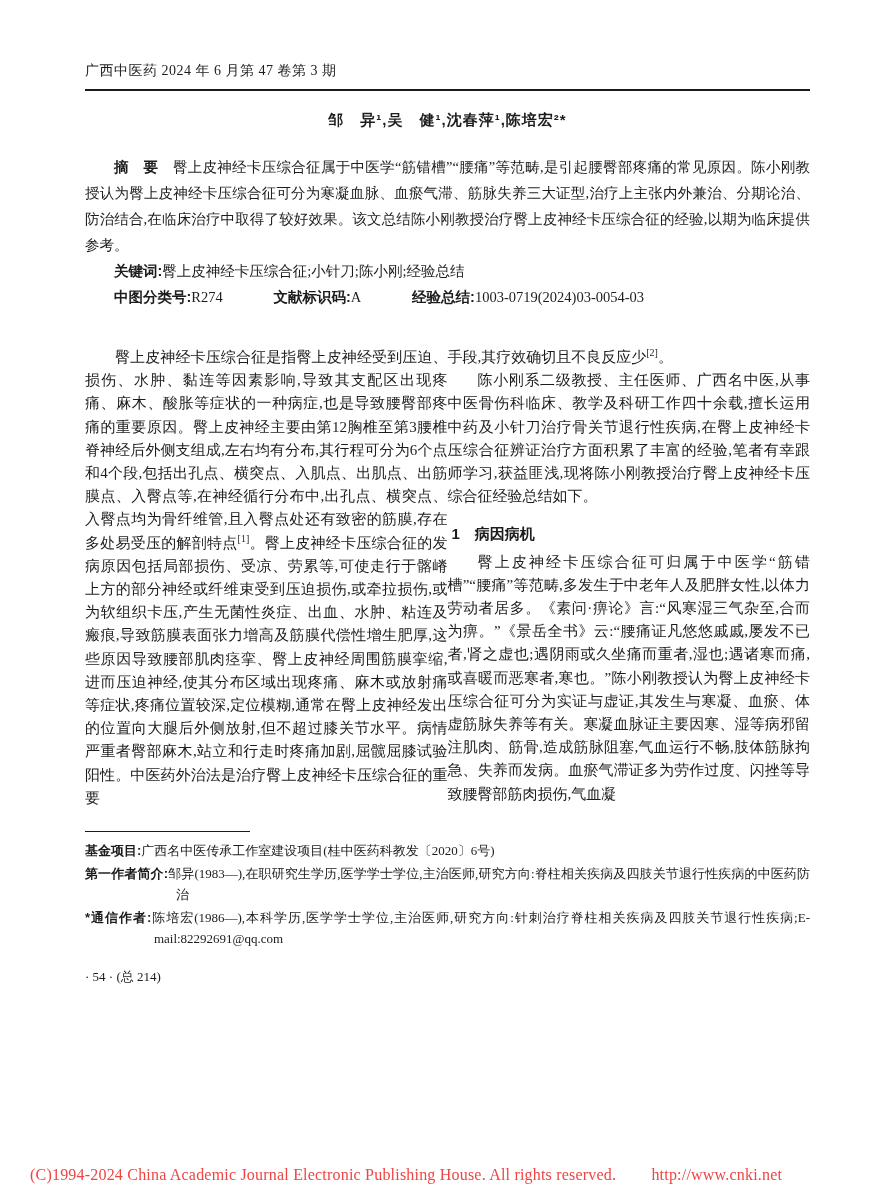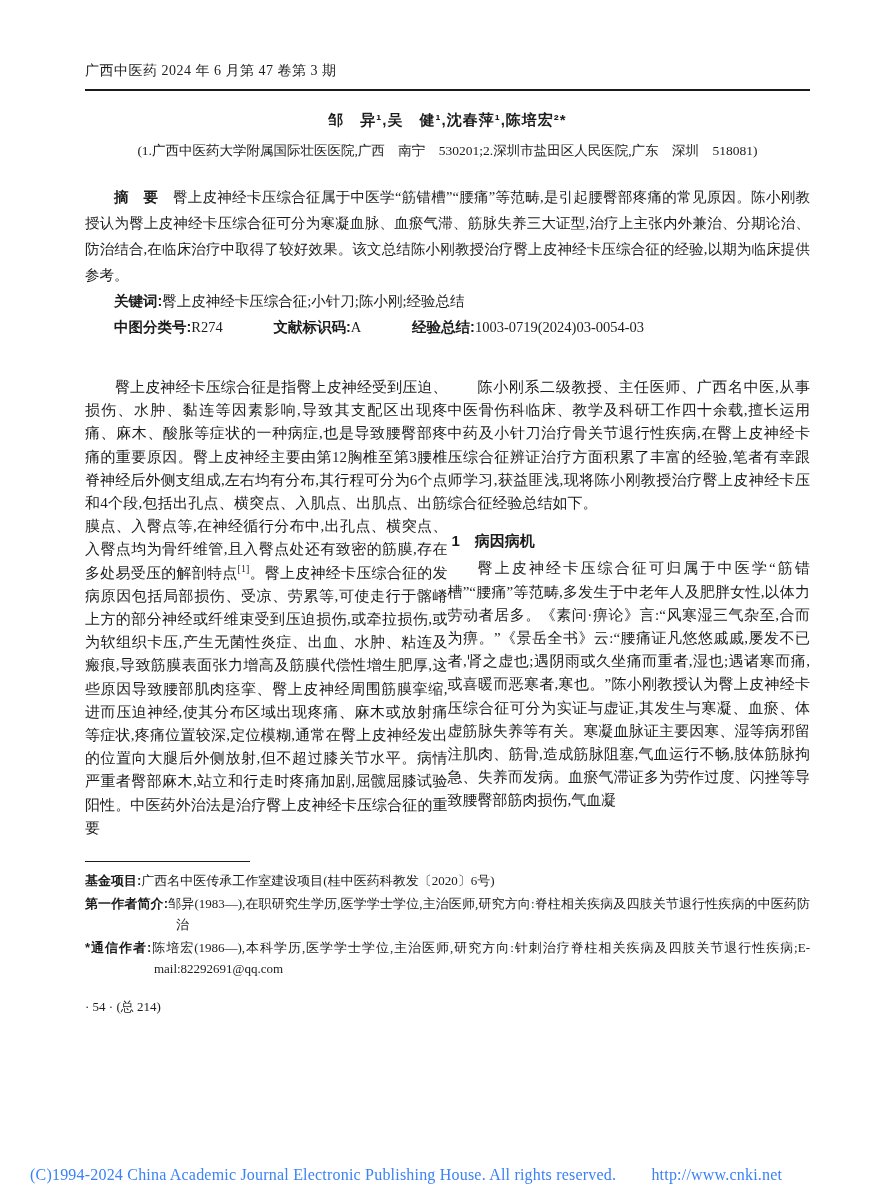--- a/index.html
+++ b/index.html
@@ -126,51 +126,51 @@
   .page-number{
     margin-top:18px;
     font-size:13px;
   }
   
   .copyright{
     position:absolute;
     left:30px;
     bottom:16px;
     font-size:16px;
-    color:#3b82f6;
+    color:#ef4444;
     letter-spacing:.2px;
     white-space:nowrap;
   }
   .copyright .cr-url{margin-left:2.2em;}
 </style>
 </head>
 <body>
 
 <div class="page">
   <div class="content">
 
     <div class="journal-line">广西中医药 2024 年 6 月第 47 卷第 3 期</div>
     <hr class="header-rule">
 
 
     <div class="authors">邹　异¹,吴　健¹,沈春萍¹,陈培宏²*</div>
 
-    <div class="affiliation">(1.广西中医药大学附属国际壮医医院,广西　南宁　530201;2.深圳市盐田区人民医院,广东　深圳　518081)</div>
 
     <p class="abstract"><span class="blk-label">摘　要</span><span>臀上皮神经卡压综合征属于中医学“筋错槽”“腰痛”等范畴,是引起腰臀部疼痛的常见原因。陈小刚教授认为臀上皮神经卡压综合征可分为寒凝血脉、血瘀气滞、筋脉失养三大证型,治疗上主张内外兼治、分期论治、防治结合,在临床治疗中取得了较好效果。该文总结陈小刚教授治疗臀上皮神经卡压综合征的经验,以期为临床提供参考。</span></p>
 
     <p class="keywords"><span class="blk-label">关键词:</span><span>臀上皮神经卡压综合征;小针刀;陈小刚;经验总结</span></p>
 
     <p class="meta-line"><span class="meta-group"><span class="meta-label">中图分类号:</span><span>R274</span></span><span class="meta-group"><span class="meta-label">文献标识码:</span><span>A</span></span><span class="meta-group"><span class="meta-label">经验总结:</span><span>1003-0719(2024)03-0054-03</span></span></p>
 
     <div class="columns">
       <div class="col">
         <p class="indent"><span>臀上皮神经卡压综合征是指臀上皮神经受到压迫、损伤、水肿、黏连等因素影响,导致其支配区出现疼痛、麻木、酸胀等症状的一种病症,也是导致腰臀部疼痛的重要原因。臀上皮神经主要由第12胸椎至第3腰椎脊神经后外侧支组成,左右均有分布,其行程可分为6个点和4个段,包括出孔点、横突点、入肌点、出肌点、出筋膜点、入臀点等,在神经循行分布中,出孔点、横突点、入臀点均为骨纤维管,且入臀点处还有致密的筋膜,存在多处易受压的解剖特点</span><sup class="ref">[1]</sup><span>。臀上皮神经卡压综合征的发病原因包括局部损伤、受凉、劳累等,可使走行于髂嵴上方的部分神经或纤维束受到压迫损伤,或牵拉损伤,或为软组织卡压,产生无菌性炎症、出血、水肿、粘连及瘢痕,导致筋膜表面张力增高及筋膜代偿性增生肥厚,这些原因导致腰部肌肉痉挛、臀上皮神经周围筋膜挛缩,进而压迫神经,使其分布区域出现疼痛、麻木或放射痛等症状,疼痛位置较深,定位模糊,通常在臀上皮神经发出的位置向大腿后外侧放射,但不超过膝关节水平。病情严重者臀部麻木,站立和行走时疼痛加剧,屈髋屈膝试验阳性。中医药外治法是治疗臀上皮神经卡压综合征的重要</span></p>
       </div>
       <div class="col">
+        <p><span>手段,其疗效确切且不良反应少</span><sup class="ref">[2]</sup><span>。</span></p>
         <p class="indent">陈小刚系二级教授、主任医师、广西名中医,从事中医骨伤科临床、教学及科研工作四十余载,擅长运用中药及小针刀治疗骨关节退行性疾病,在臀上皮神经卡压综合征辨证治疗方面积累了丰富的经验,笔者有幸跟师学习,获益匪浅,现将陈小刚教授治疗臀上皮神经卡压综合征经验总结如下。</p>
         <h2 class="section-heading"><span class="sec-num">1</span><span>病因病机</span></h2>
         <p class="indent">臀上皮神经卡压综合征可归属于中医学“筋错槽”“腰痛”等范畴,多发生于中老年人及肥胖女性,以体力劳动者居多。《素问·痹论》言:“风寒湿三气杂至,合而为痹。”《景岳全书》云:“腰痛证凡悠悠戚戚,屡发不已者,肾之虚也;遇阴雨或久坐痛而重者,湿也;遇诸寒而痛,或喜暖而恶寒者,寒也。”陈小刚教授认为臀上皮神经卡压综合征可分为实证与虚证,其发生与寒凝、血瘀、体虚筋脉失养等有关。寒凝血脉证主要因寒、湿等病邪留注肌肉、筋骨,造成筋脉阻塞,气血运行不畅,肢体筋脉拘急、失养而发病。血瘀气滞证多为劳作过度、闪挫等导致腰臀部筋肉损伤,气血凝</p>
       </div>
     </div>
 
     <hr class="footnote-rule">
 
     <div class="footnotes">
       <p><span class="fn-label">基金项目:</span><span>广西名中医传承工作室建设项目(桂中医药科教发〔2020〕6号)</span></p>

